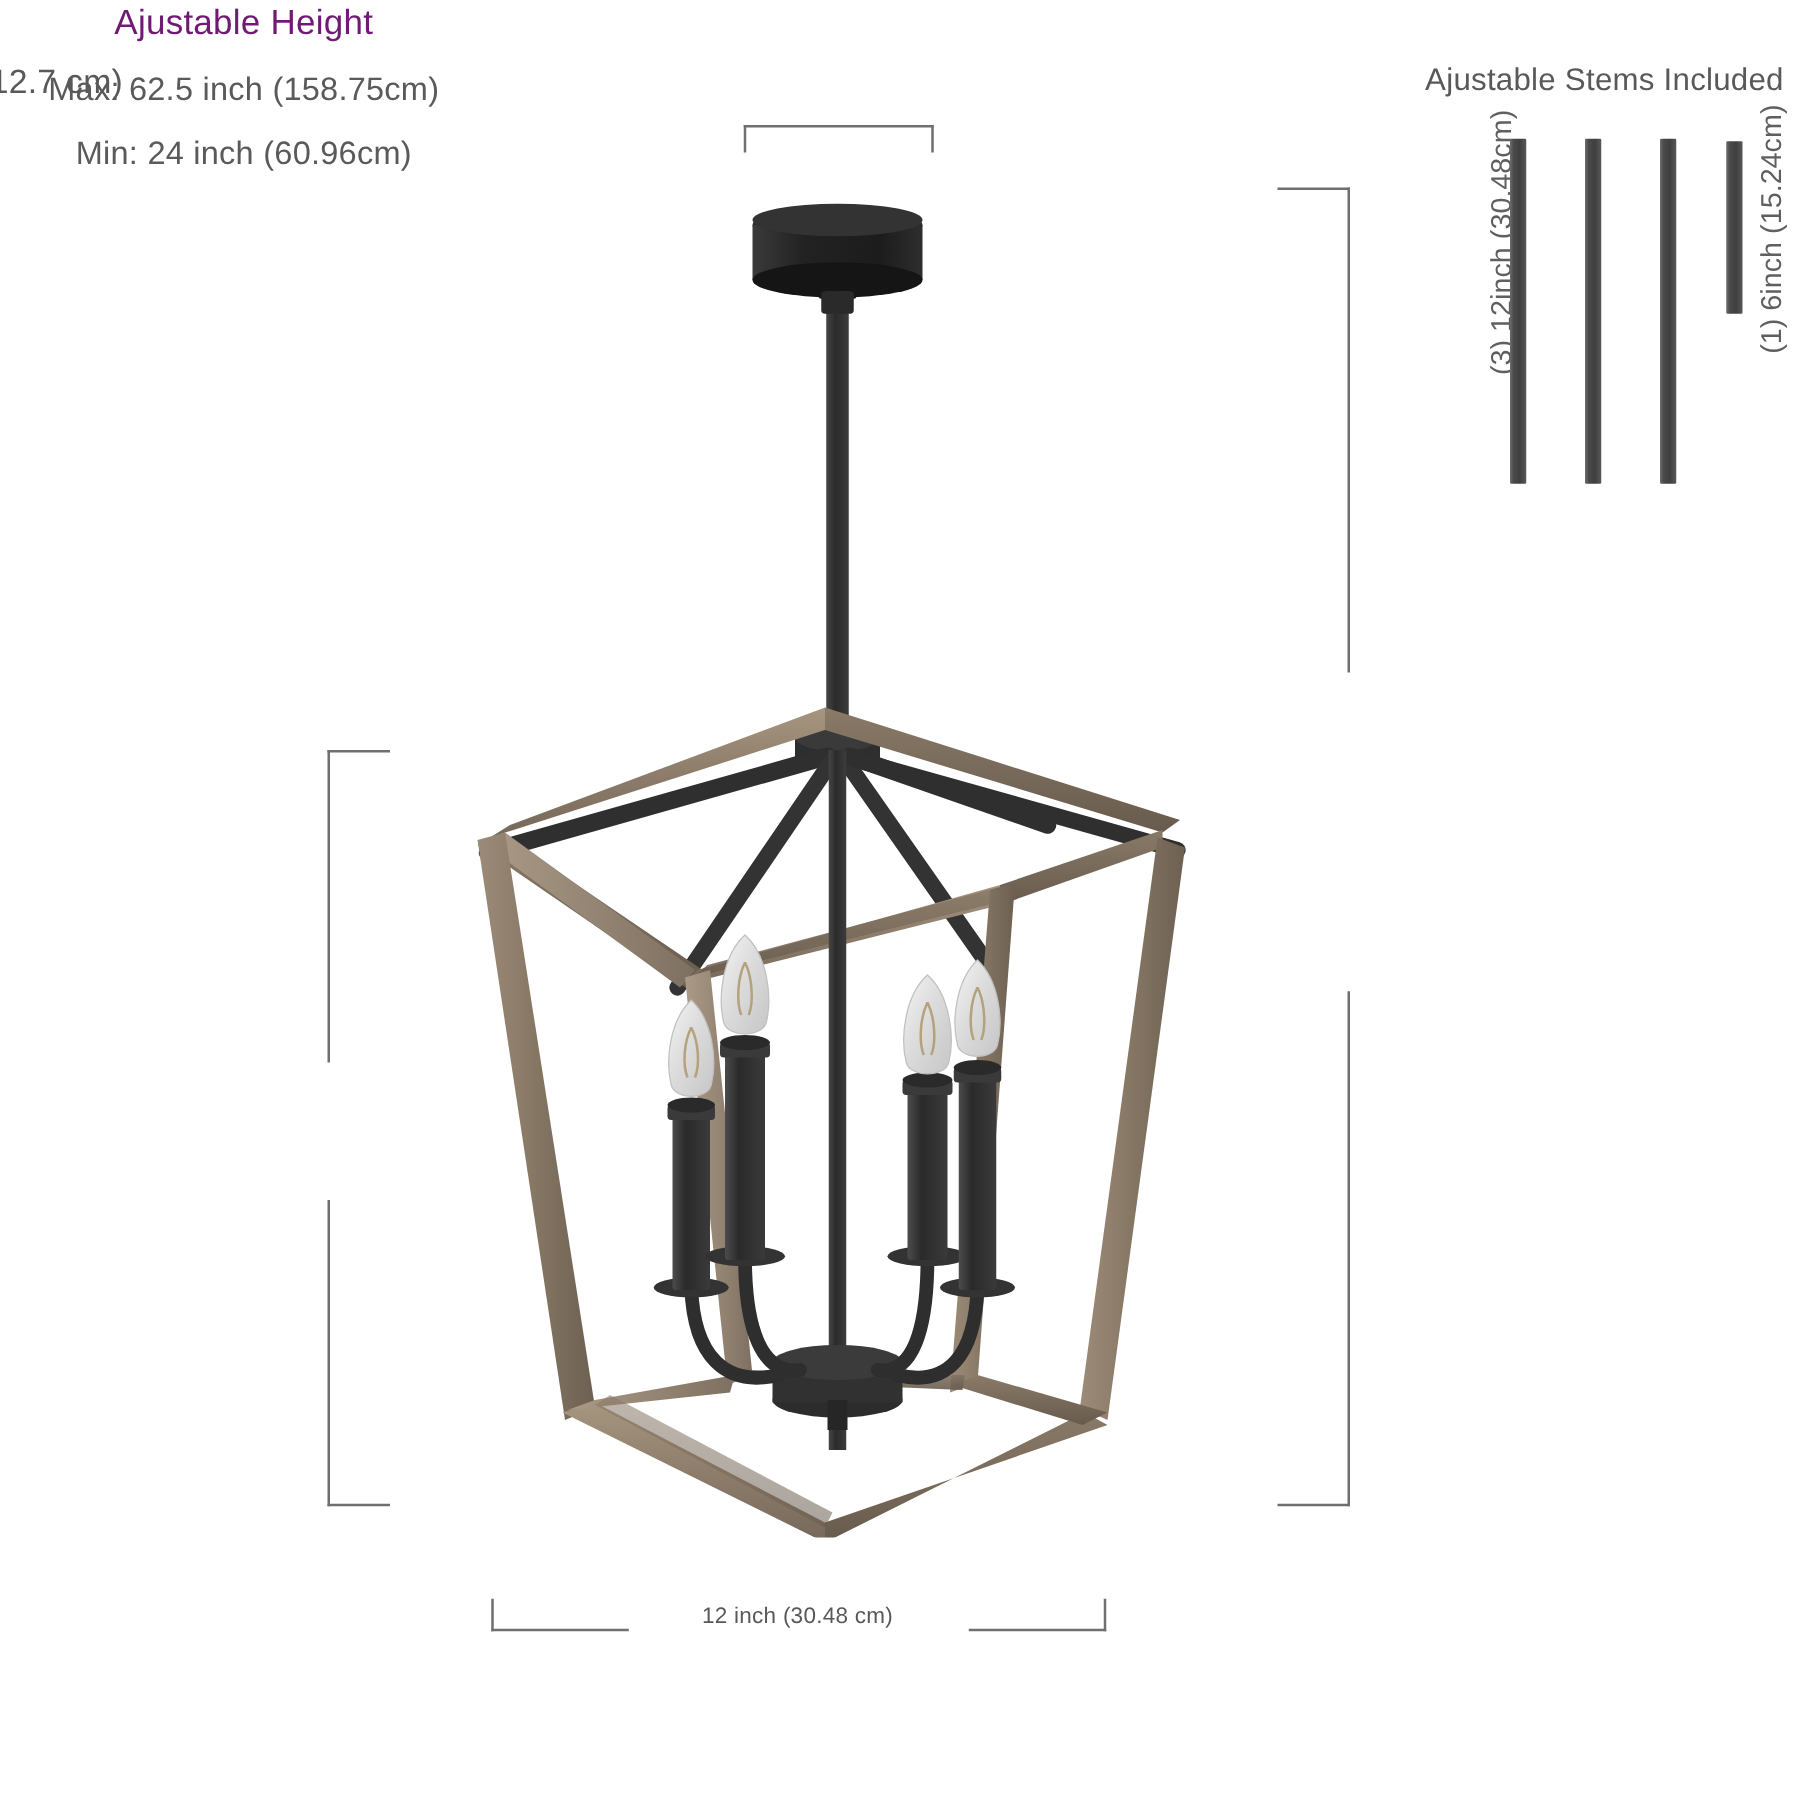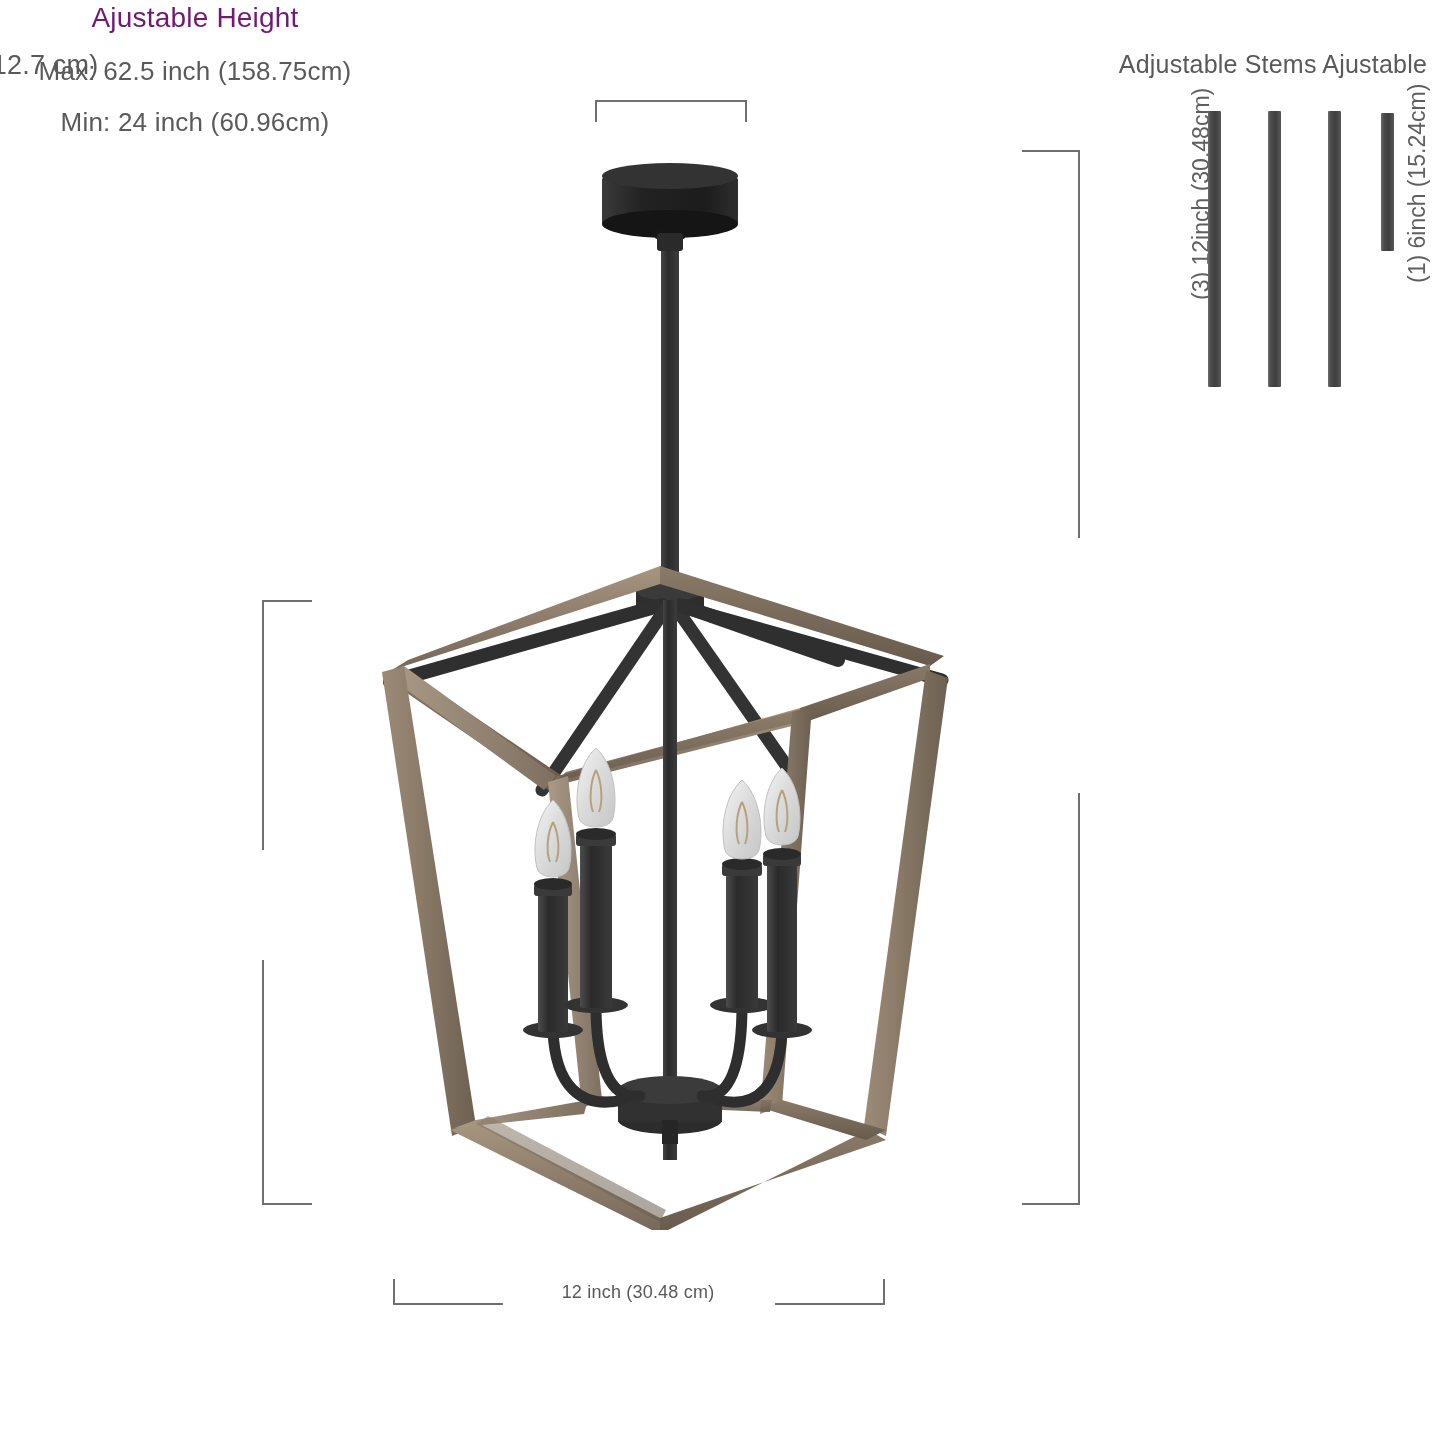--- a/index.html
+++ b/index.html
@@ -110,21 +110,21 @@
 <div id="stage">
 
   <div class="label center" id="top-width-label">
     <span class="inner">5 inch (12.7 cm)</span>
   </div>
 
   <div class="rule h" style="left:595px; top:100px; width:152px;"></div>
   <div class="rule v" style="left:595px; top:100px; height:22px;"></div>
   <div class="rule v" style="left:745px; top:100px; height:22px;"></div>
 
-  <div class="label" id="stems-title">Adjustable Stems Ajustable</div>
+  <div class="label" id="stems-title">Ajustable Stems Included</div>
 
   <div class="rot-label" style="left:1188px; top:300px;">(3) 12inch (30.48cm)</div>
 
   <div class="stem" style="left:1208px; top:111px; height:276px;"></div>
   <div class="stem" style="left:1268px; top:111px; height:276px;"></div>
   <div class="stem" style="left:1328px; top:111px; height:276px;"></div>
 
   <div class="stem" style="left:1381px; top:113px; height:138px;"></div>
 
   <div class="rot-label" style="left:1404px; top:283px;">(1) 6inch (15.24cm)</div>

